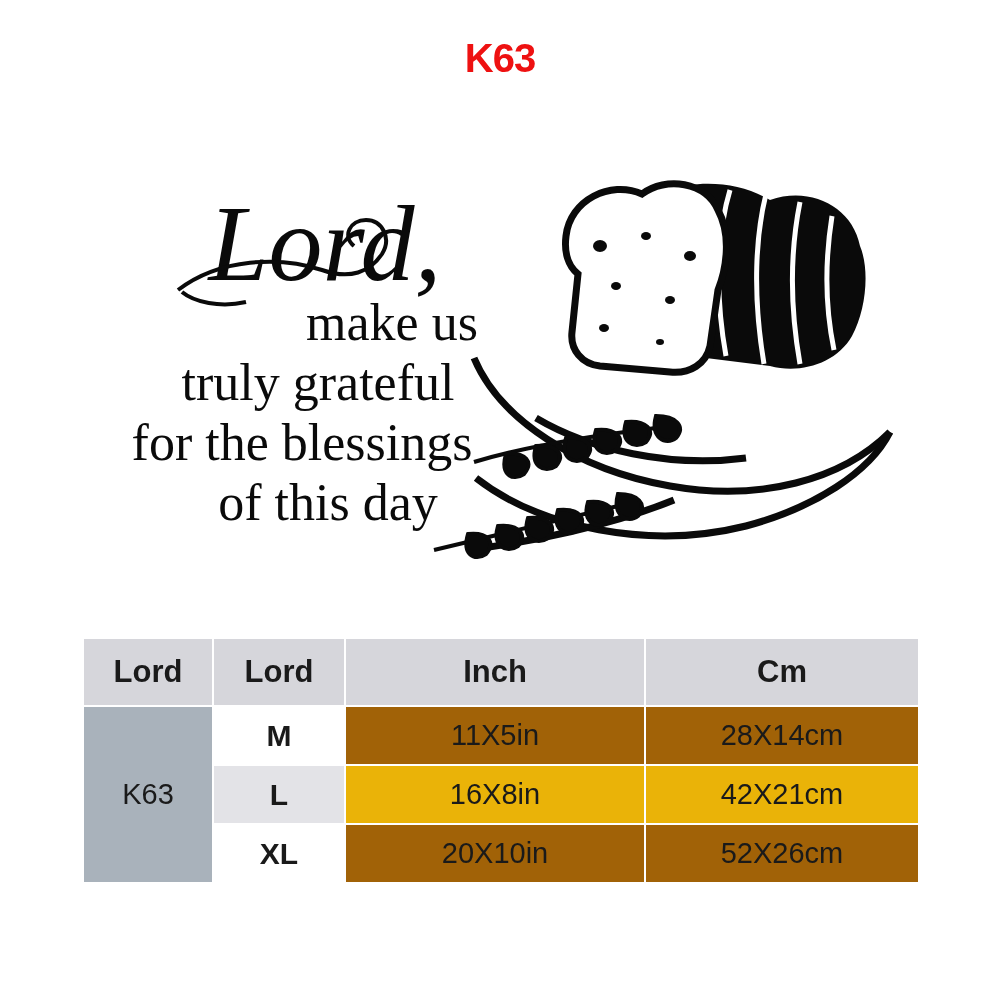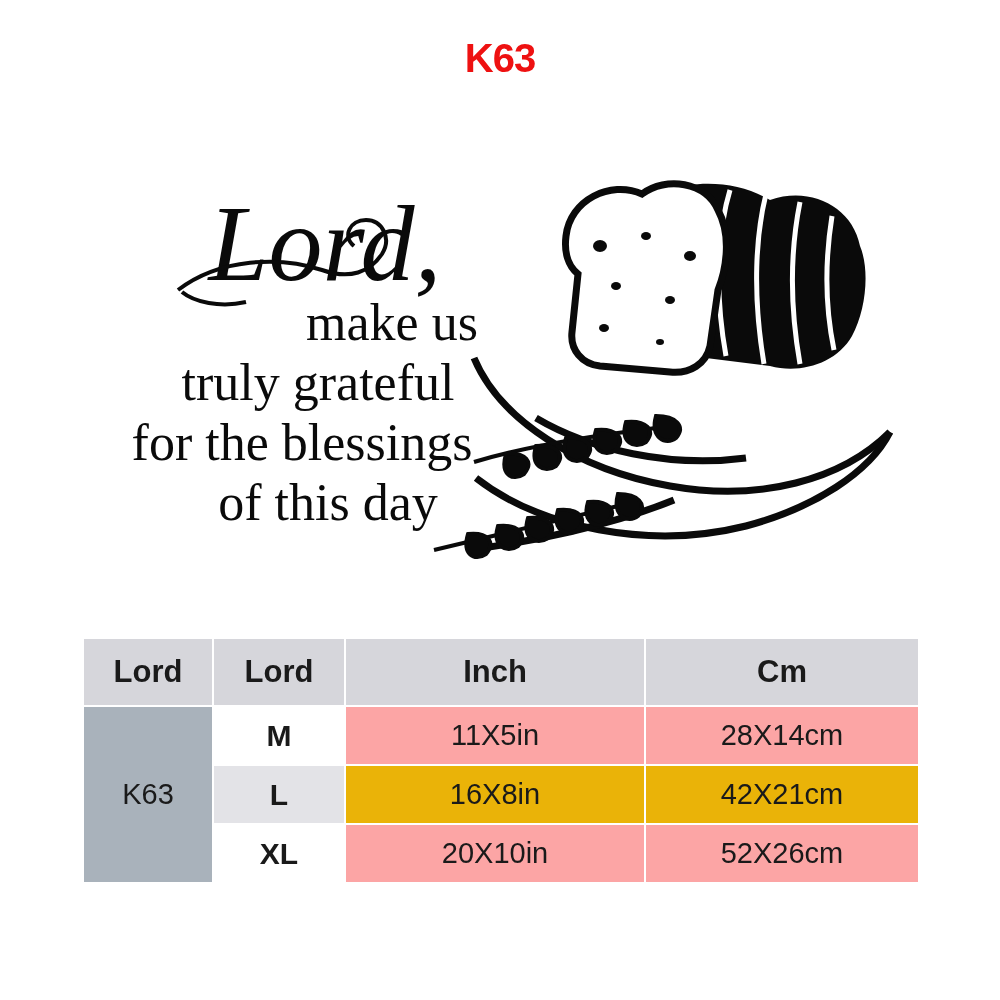--- a/index.html
+++ b/index.html
@@ -69,21 +69,21 @@
   }
   .size-table thead th {
     height: 66px;
     background: #d6d6db;
     font-size: 31px;
     font-weight: bold;
   }
   .size-table tbody td {
     height: 57px;
     font-size: 29px;
-    background: #fca5a5;
+    background: #a16207;
   }
   .size-table tbody tr.alt td {
     background: #eab308;
   }
   .size-table td.model-cell {
     background: #a9b2bb;
     font-size: 29px;
     font-weight: normal;
   }
   .size-table td.size-cell {

